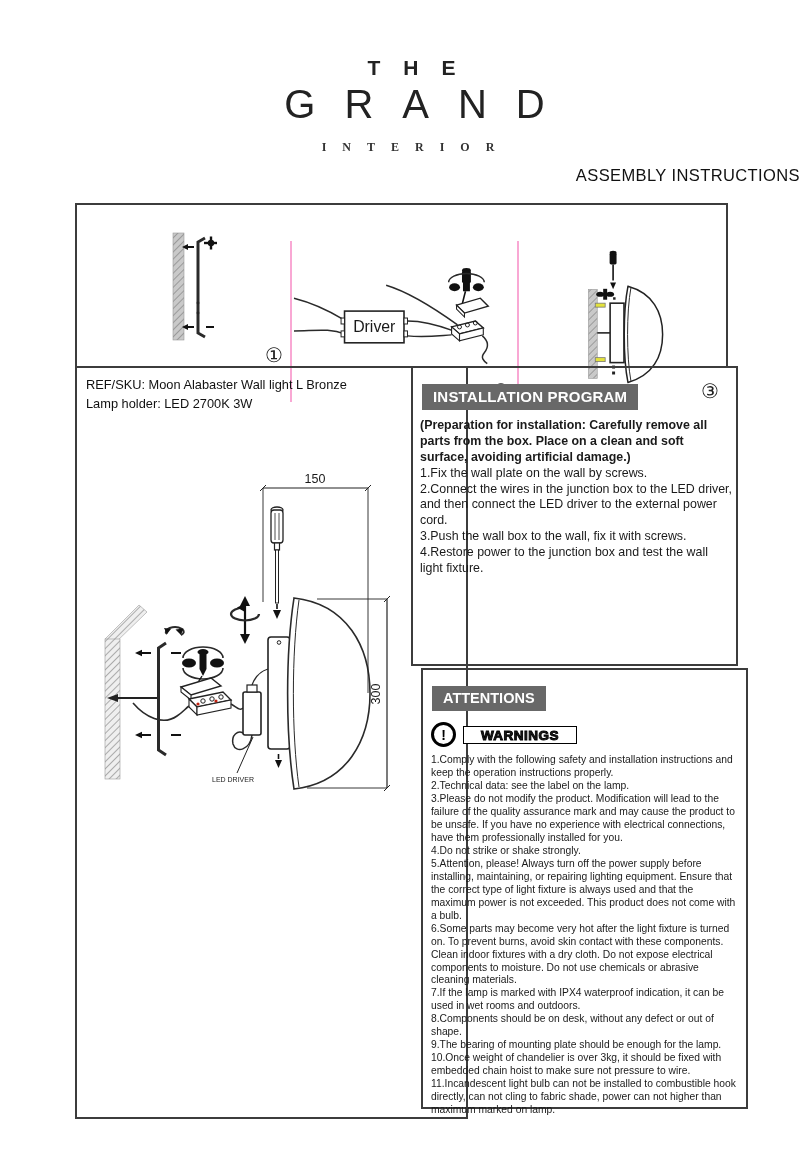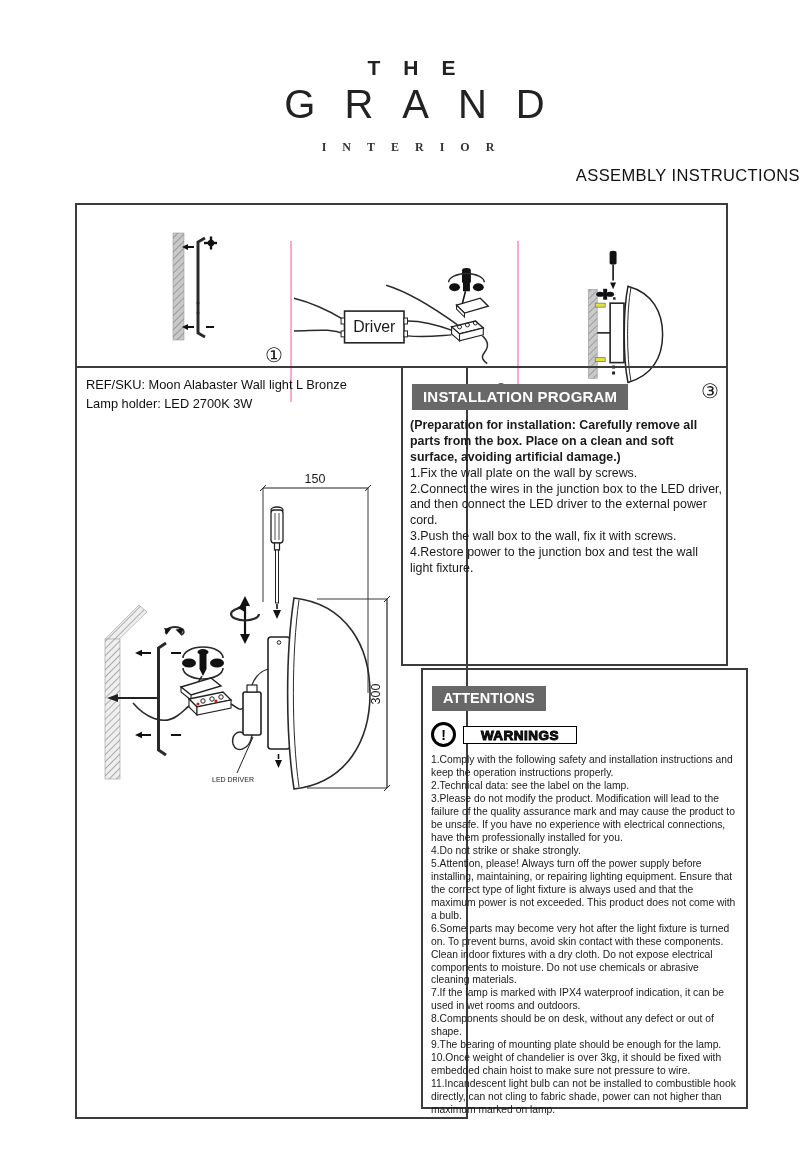--- a/index.html
+++ b/index.html
@@ -27,21 +27,21 @@
   .panel{position:relative;height:100%;box-sizing:border-box;}
   .panel+.panel{border-left:2px solid #f9a8d4;margin-top:36px;}
   .panel svg{position:absolute;inset:0;width:100%;height:100%;}
   .panel-num{position:absolute;right:7px;bottom:1px;font-size:20px;color:#222;line-height:1;}
 
   .left-box{position:absolute;left:75px;top:366px;width:393px;height:753px;
             border:2px solid #3c3c3c;box-sizing:border-box;}
   .ref-lines{padding:7px 9px 0 9px;font-size:12.8px;line-height:19px;color:#111;}
   .main-diagram{position:absolute;left:8px;top:95px;width:310px;height:340px;}
 
-  .install-box{position:absolute;left:401px;top:366px;width:327px;height:300px;
+  .install-box{position:absolute;left:411px;top:366px;width:327px;height:300px;
                border:2px solid #3c3c3c;box-sizing:border-box;}
   .attn-box{position:absolute;left:421px;top:668px;width:327px;height:441px;
             border:2px solid #3c3c3c;box-sizing:border-box;}
   .gray-header{display:inline-block;background:var(--header-bg);color:var(--header-text);
                font-weight:bold;padding:4px 11px 5px 11px;margin:16px 0 0 9px;}
   .install-header{font-size:15px;letter-spacing:.2px;}
   .attn-header{font-size:14.5px;}
 
   .install-text{margin:8px 6px 0 7px;font-size:12.4px;line-height:1.28;width:312px;}
   .install-text .prep{margin:0;font-weight:bold;}

